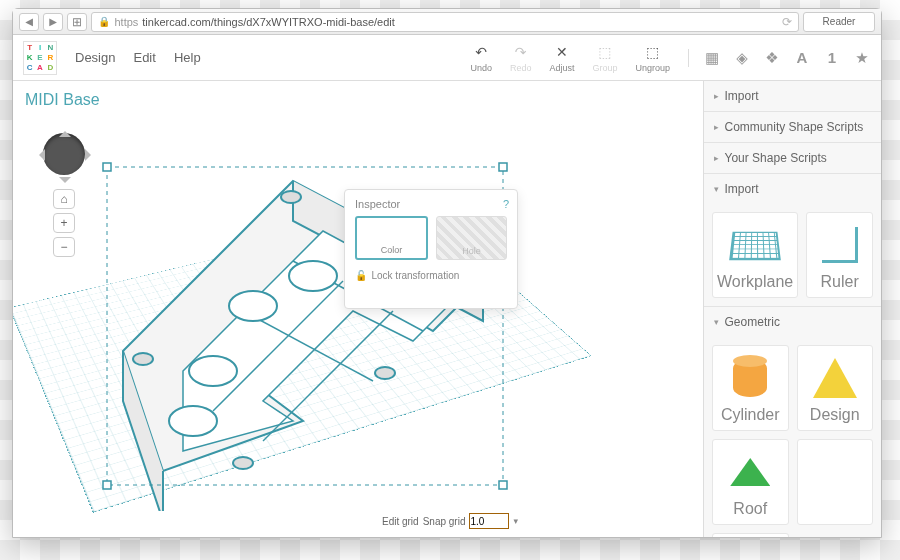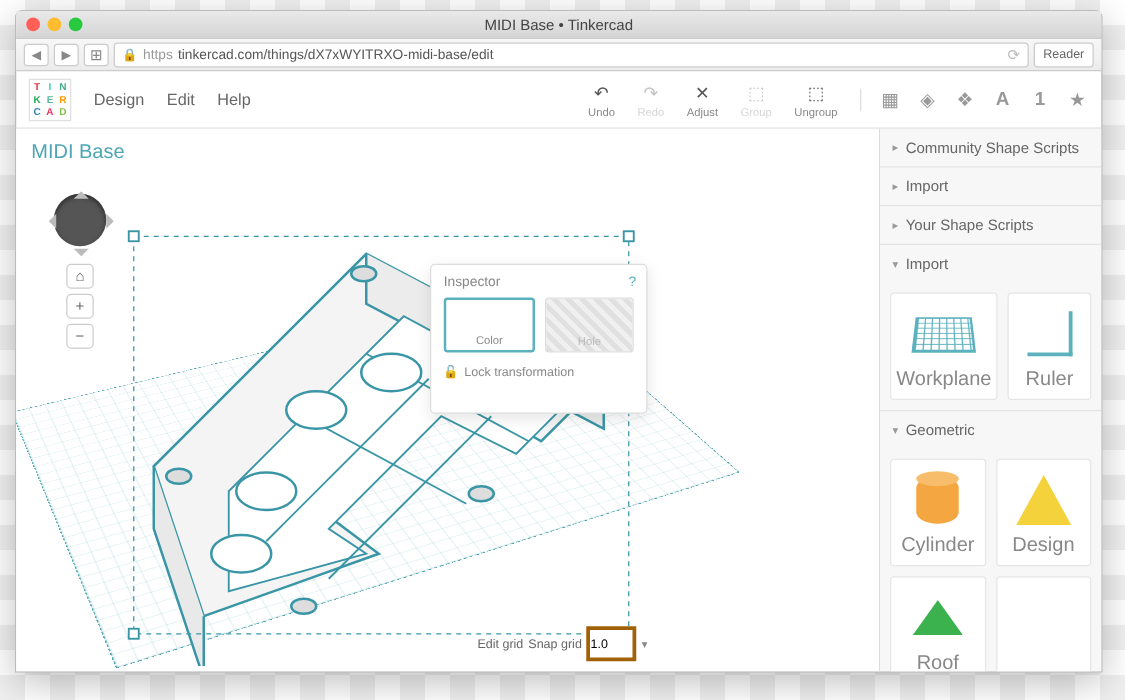--- a/index.html
+++ b/index.html
@@ -15,21 +15,21 @@
 .dot{width:11px;height:11px;border-radius:50%}
 .d1{background:#ff5f57}.d2{background:#febc2e}.d3{background:#28c840}
 .titlebar-text{flex:1;text-align:center;font-size:12px;color:#444}
 .chromebar{height:26px;background:linear-gradient(#f7f7f7,#ececec);
   border-bottom:1px solid #ccc;display:flex;align-items:center;padding:0 6px;gap:4px}
 .chev{width:20px;height:18px;border:1px solid #ccc;border-radius:3px;
   background:#fff;font-size:10px;display:flex;align-items:center;justify-content:center;color:#888}
 .urlbar{flex:1;height:20px;border:1px solid #ccc;border-radius:3px;
   background:#fff;display:flex;align-items:center;padding:0 6px;gap:4px;font-size:11px;color:#555}
 .lock{color:#888;font-size:10px}
-.reader{width:48px;height:20px;border:1px solid #ccc;border-radius:3px;
+.reader{width:72px;height:20px;border:1px solid #ccc;border-radius:3px;
   background:#fff;font-size:10px;display:flex;align-items:center;justify-content:center;color:#666}
 .appbar{height:46px;border-bottom:1px solid #ddd;display:flex;align-items:center;padding:0 10px}
 .logo{width:34px;height:34px;display:grid;grid-template-columns:1fr 1fr 1fr;
   grid-template-rows:1fr 1fr 1fr;gap:1px;font-size:8px;font-weight:bold;
   background:#fff;border:1px solid #e0e0e0;padding:1px}
 .logo span{display:flex;align-items:center;justify-content:center}
 .menus{display:flex;gap:18px;margin-left:18px;font-size:13px;color:#666}
 .menus div{cursor:pointer}
 .toolbar-right{margin-left:auto;display:flex;gap:18px;align-items:center}
 .tbtn{display:flex;flex-direction:column;align-items:center;font-size:9px;
@@ -66,21 +66,21 @@
 .insp-q{position:absolute;right:8px;top:8px;color:#5bb1bd;font-size:11px}
 .insp-row{display:flex;gap:8px}
 .insp-opt{flex:1;height:44px;border-radius:3px;display:flex;align-items:flex-end;
   justify-content:center;padding-bottom:3px;font-size:9px;color:#888;position:relative}
 .insp-opt.sel{border:2px solid #5bb1bd;background:#fff}
 .insp-opt:not(.sel){border:1px solid #ddd;
   background:repeating-linear-gradient(45deg,#e0e0e0 0 4px,#f0f0f0 4px 8px)}
 .insp-lock{margin-top:10px;font-size:10px;color:#888;display:flex;align-items:center;gap:4px}
 .snapgrid{position:absolute;right:185px;bottom:8px;display:flex;align-items:center;gap:4px;
   font-size:10px;color:#666}
-.snapgrid input{width:40px;height:28px;font-size:10px;border:3px solid #a16207}
+.snapgrid input{width:40px;height:16px;font-size:10px;border:1px solid #a16207}
 .editgrid{font-size:10px;color:#666;cursor:pointer}
 .sidebar{width:178px;background:#f7f7f7;border-left:1px solid #ddd;
   display:flex;flex-direction:column;font-size:12px;overflow:hidden}
 .sb-section{border-bottom:1px solid #e3e3e3}
 .sb-head{padding:8px 10px;color:#666;font-size:12px;display:flex;align-items:center;gap:6px;cursor:pointer}
 .sb-head::before{content:'▸';font-size:9px;color:#999}
 .sb-head.open::before{content:'▾'}
 .sb-body{padding:8px;display:grid;grid-template-columns:1fr 1fr;gap:8px}
 .card{background:#fff;border:1px solid #e6e6e6;border-radius:3px;
   display:flex;flex-direction:column;align-items:center;padding:6px 4px;cursor:pointer}
@@ -102,28 +102,20 @@
   repeating-linear-gradient(0deg,#5bb1bd 0 1px,transparent 1px 6px);
   border:2px solid #5bb1bd;transform:perspective(200px) rotateX(45deg)}
 .shape-ruler{width:36px;height:36px;border:3px solid #5bb1bd;border-top:none;border-left:none}
 .modelsvg{position:absolute;left:50px;top:30px;width:480px;height:400px;
   pointer-events:none}
 </style>
 </head>
 <body>
 
 <div class="window">
-  <div class="titlebar">
-    <div class="dots">
-      <div class="dot d1"></div>
-      <div class="dot d2"></div>
-      <div class="dot d3"></div>
-    </div>
-    <div class="titlebar-text">MIDI Base • Tinkercad</div>
-  </div>
 
   <div class="chromebar">
     <div class="chev">◀</div>
     <div class="chev">▶</div>
     <div class="chev" style="font-size:12px">⊞</div>
     <div class="urlbar">
       <span class="lock">🔒</span>
       <span style="color:#999">https</span>
       <span>tinkercad.com/things/dX7xWYITRXO-midi-base/edit</span>
       <span style="margin-left:auto;color:#bbb;font-size:12px">⟳</span>
@@ -254,24 +246,24 @@
       <div class="snapgrid">
         <span class="editgrid">Edit grid</span>
         <span>Snap grid</span>
         <input value="1.0" style="">
         <span style="font-size:9px;color:#888">▾</span>
       </div>
     </div>
 
     <div class="sidebar">
       <div class="sb-section">
+          <div class="sb-head">Import</div>
+        </div>
+      <div class="sb-section">
           <div class="sb-head">Community Shape Scripts</div>
-        </div>
-      <div class="sb-section">
-          <div class="sb-head">Import</div>
         </div>
       <div class="sb-section">
           <div class="sb-head">Your Shape Scripts</div>
         </div>
 
       <div class="sb-section">
         <div class="sb-head open">Import</div>
         <div class="sb-body">
           <div class="card">
             <div class="card-icon">

